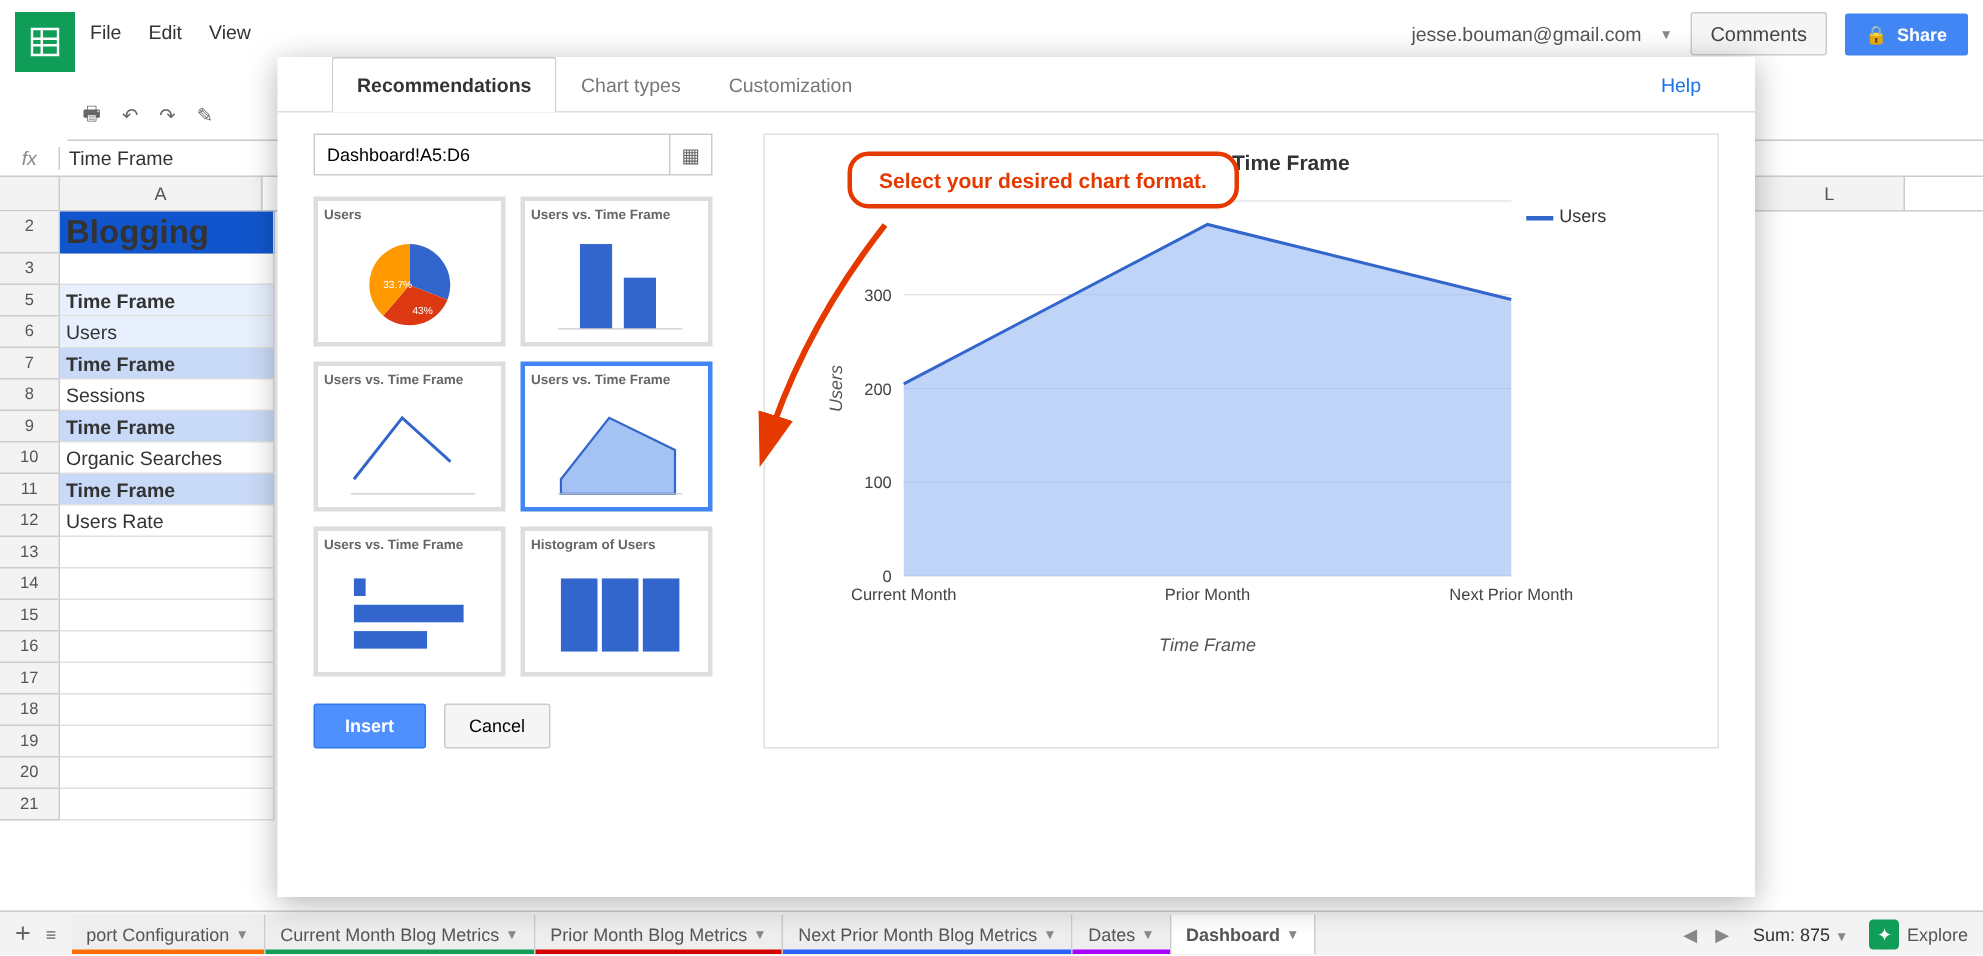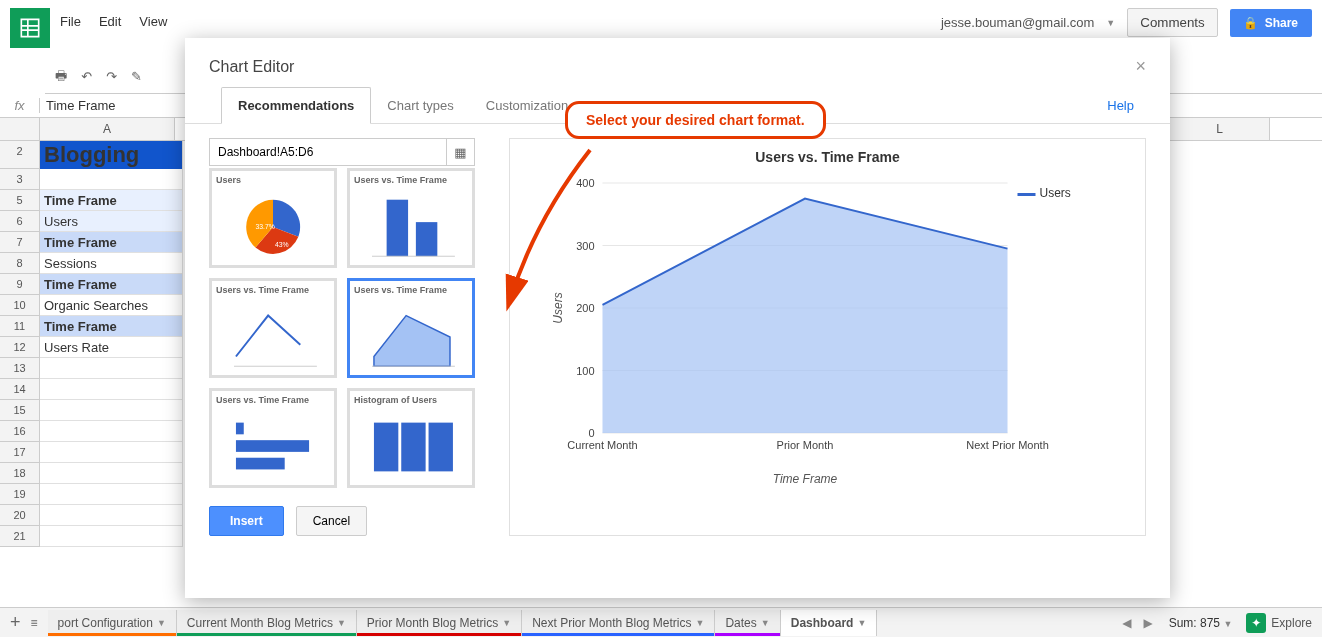--- a/index.html
+++ b/index.html
@@ -38,21 +38,21 @@
 .modal-backdrop { position: absolute; left: 185px; top: 38px; width: 985px; height: 560px; background: #fff; box-shadow: 0 4px 20px rgba(0,0,0,0.3); z-index: 10; }
 .modal-header { display: flex; align-items: center; padding: 18px 24px 10px; }
 .modal-title { font-size: 16px; color: #444; flex: 1; }
 .modal-close { font-size: 18px; color: #999; cursor: pointer; }
 .tabs { display: flex; border-bottom: 1px solid #ddd; padding: 0 36px; align-items: center; }
 .tab { padding: 10px 16px; font-size: 13px; color: #777; cursor: pointer; }
 .tab.active { font-weight: bold; color: #333; border: 1px solid #ccc; border-bottom: 1px solid #fff; margin-bottom: -1px; background: #fff; border-radius: 2px 2px 0 0; }
 .help-link { margin-left: auto; color: #1a73e8; font-size: 13px; }
 .modal-body { display: flex; padding: 14px 24px; gap: 20px; }
 .left-panel { width: 280px; }
-.range-input { display: flex; border: 1px solid #ccc; width: 266px; height: 28px; align-items: center; margin-bottom: 2px; }
+.range-input { display: flex; border: 1px solid #ccc; width: 266px; height: 28px; align-items: center; margin-bottom: 14px; }
 .range-input input { border: none; flex: 1; padding: 0 8px; font-size: 12px; outline: none; }
 .range-btn { width: 28px; height: 26px; border-left: 1px solid #ccc; display: flex; align-items: center; justify-content: center; color: #666; }
 .recs { display: flex; flex-wrap: wrap; gap: 10px; }
 .rec-card { width: 128px; height: 100px; border: 3px solid #ddd; padding: 4px; cursor: pointer; position: relative; background: #fff; }
 .rec-card.selected { border: 3px solid #4285f4; }
 .rec-title { font-size: 9px; font-weight: bold; color: #666; margin-bottom: 3px; }
 .rec-viz { width: 100%; height: 78px; position: relative; }
 .pie-viz svg, .bar-viz svg, .line-viz svg, .area-viz svg, .hbar-viz svg, .hist-viz svg { width: 100%; height: 100%; }
 .preview-panel { flex: 1; border: 1px solid #e0e0e0; padding: 10px; position: relative; min-height: 360px; }
 .preview-title { text-align: center; font-weight: bold; font-size: 14px; margin-bottom: 8px; }
@@ -207,24 +207,20 @@
         </div>
       </div>
   </div>
 </div>
 
 <div class="right-cols">
   <div class="col-header col-wide">L</div>
 </div>
 
 <div class="modal-backdrop">
-  <div class="modal-header">
-    <div class="modal-title">Chart Editor</div>
-    <div class="modal-close">×</div>
-  </div>
   <div class="tabs">
     <div class="tab active">Recommendations</div>
     <div class="tab">Chart types</div>
     <div class="tab">Customization</div>
     <a class="help-link">Help</a>
   </div>
   <div class="modal-body">
     <div class="left-panel">
       <div class="range-input">
         <input type="text" value="Dashboard!A5:D6" style="">

